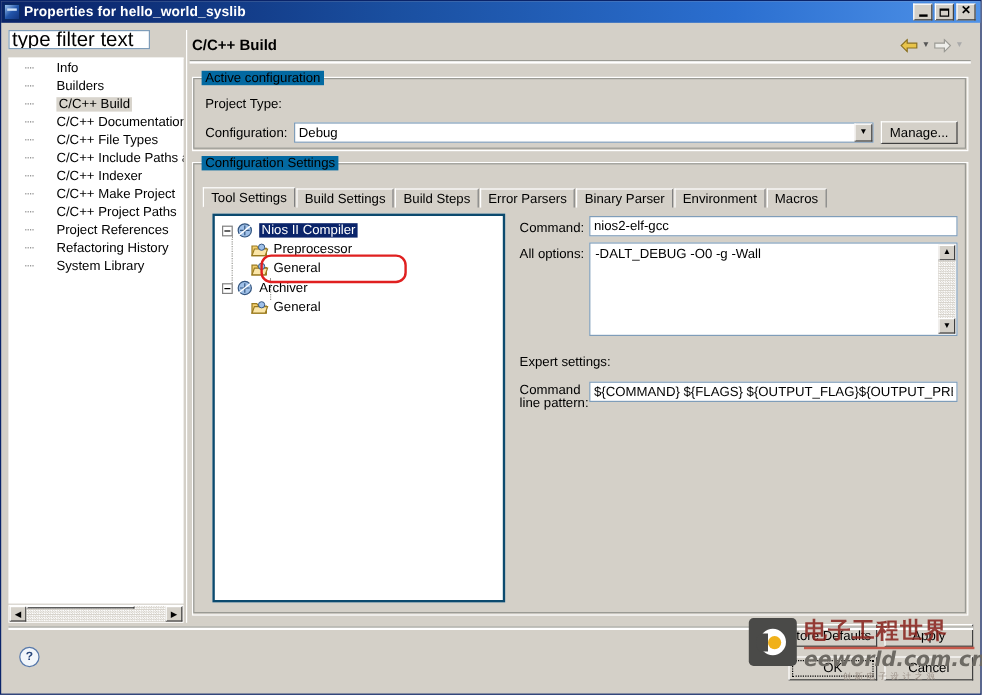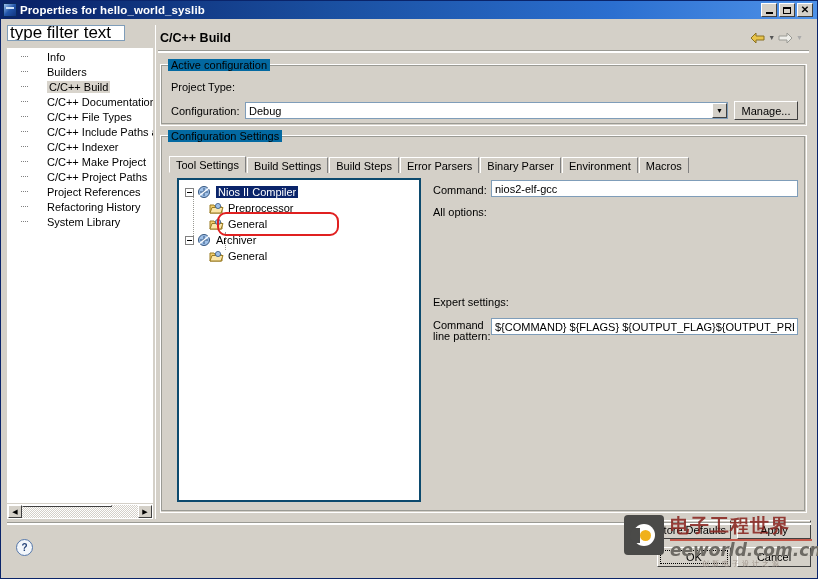--- a/index.html
+++ b/index.html
@@ -445,20 +445,28 @@
             <span class="tt-lbl">General</span>
           </div>
 
           <div class="redbox" style="left:38px;top:32px;width:118px;height:20px;"></div>
         </div>
 
         <div class="fieldlbl" style="left:272px;top:48px;">Command:</div>
         <input class="txt" style="position: absolute; left: 330px; top: 44px; right: 8px;" value="nios2-elf-gcc">
 
         <div class="fieldlbl" style="left:272px;top:70px;">All options:</div>
+        <div style="position:absolute;left:330px;top:66px;right:8px;height:78px;background:#fff;border:1px solid #7f9db9;box-sizing:border-box;">
+          <div style="position:absolute;left:4px;top:3px;right:18px;font-size:11px;">-DALT_DEBUG -O0 -g -Wall</div>
+          <div class="vscroll">
+            <div class="vs-btn">▲</div>
+            <div class="vs-track"></div>
+            <div class="vs-btn">▼</div>
+          </div>
+        </div>
 
         <div class="fieldlbl" style="left:272px;top:160px;">Expert settings:</div>
         <div class="fieldlbl" style="left:272px;top:183px;">Command</div>
         <div class="fieldlbl" style="left:272px;top:194px;">line pattern:</div>
         <input class="txt" style="position: absolute; left: 330px; top: 182px; right: 8px;" value="${COMMAND} ${FLAGS} ${OUTPUT_FLAG}${OUTPUT_PREFIX}${OU">
       </div>
     </div>
 
     <div class="btn" style="position:absolute;right:85px;bottom:38px;width:92px;height:19px;">
       <span>Restore Defaults</span>

